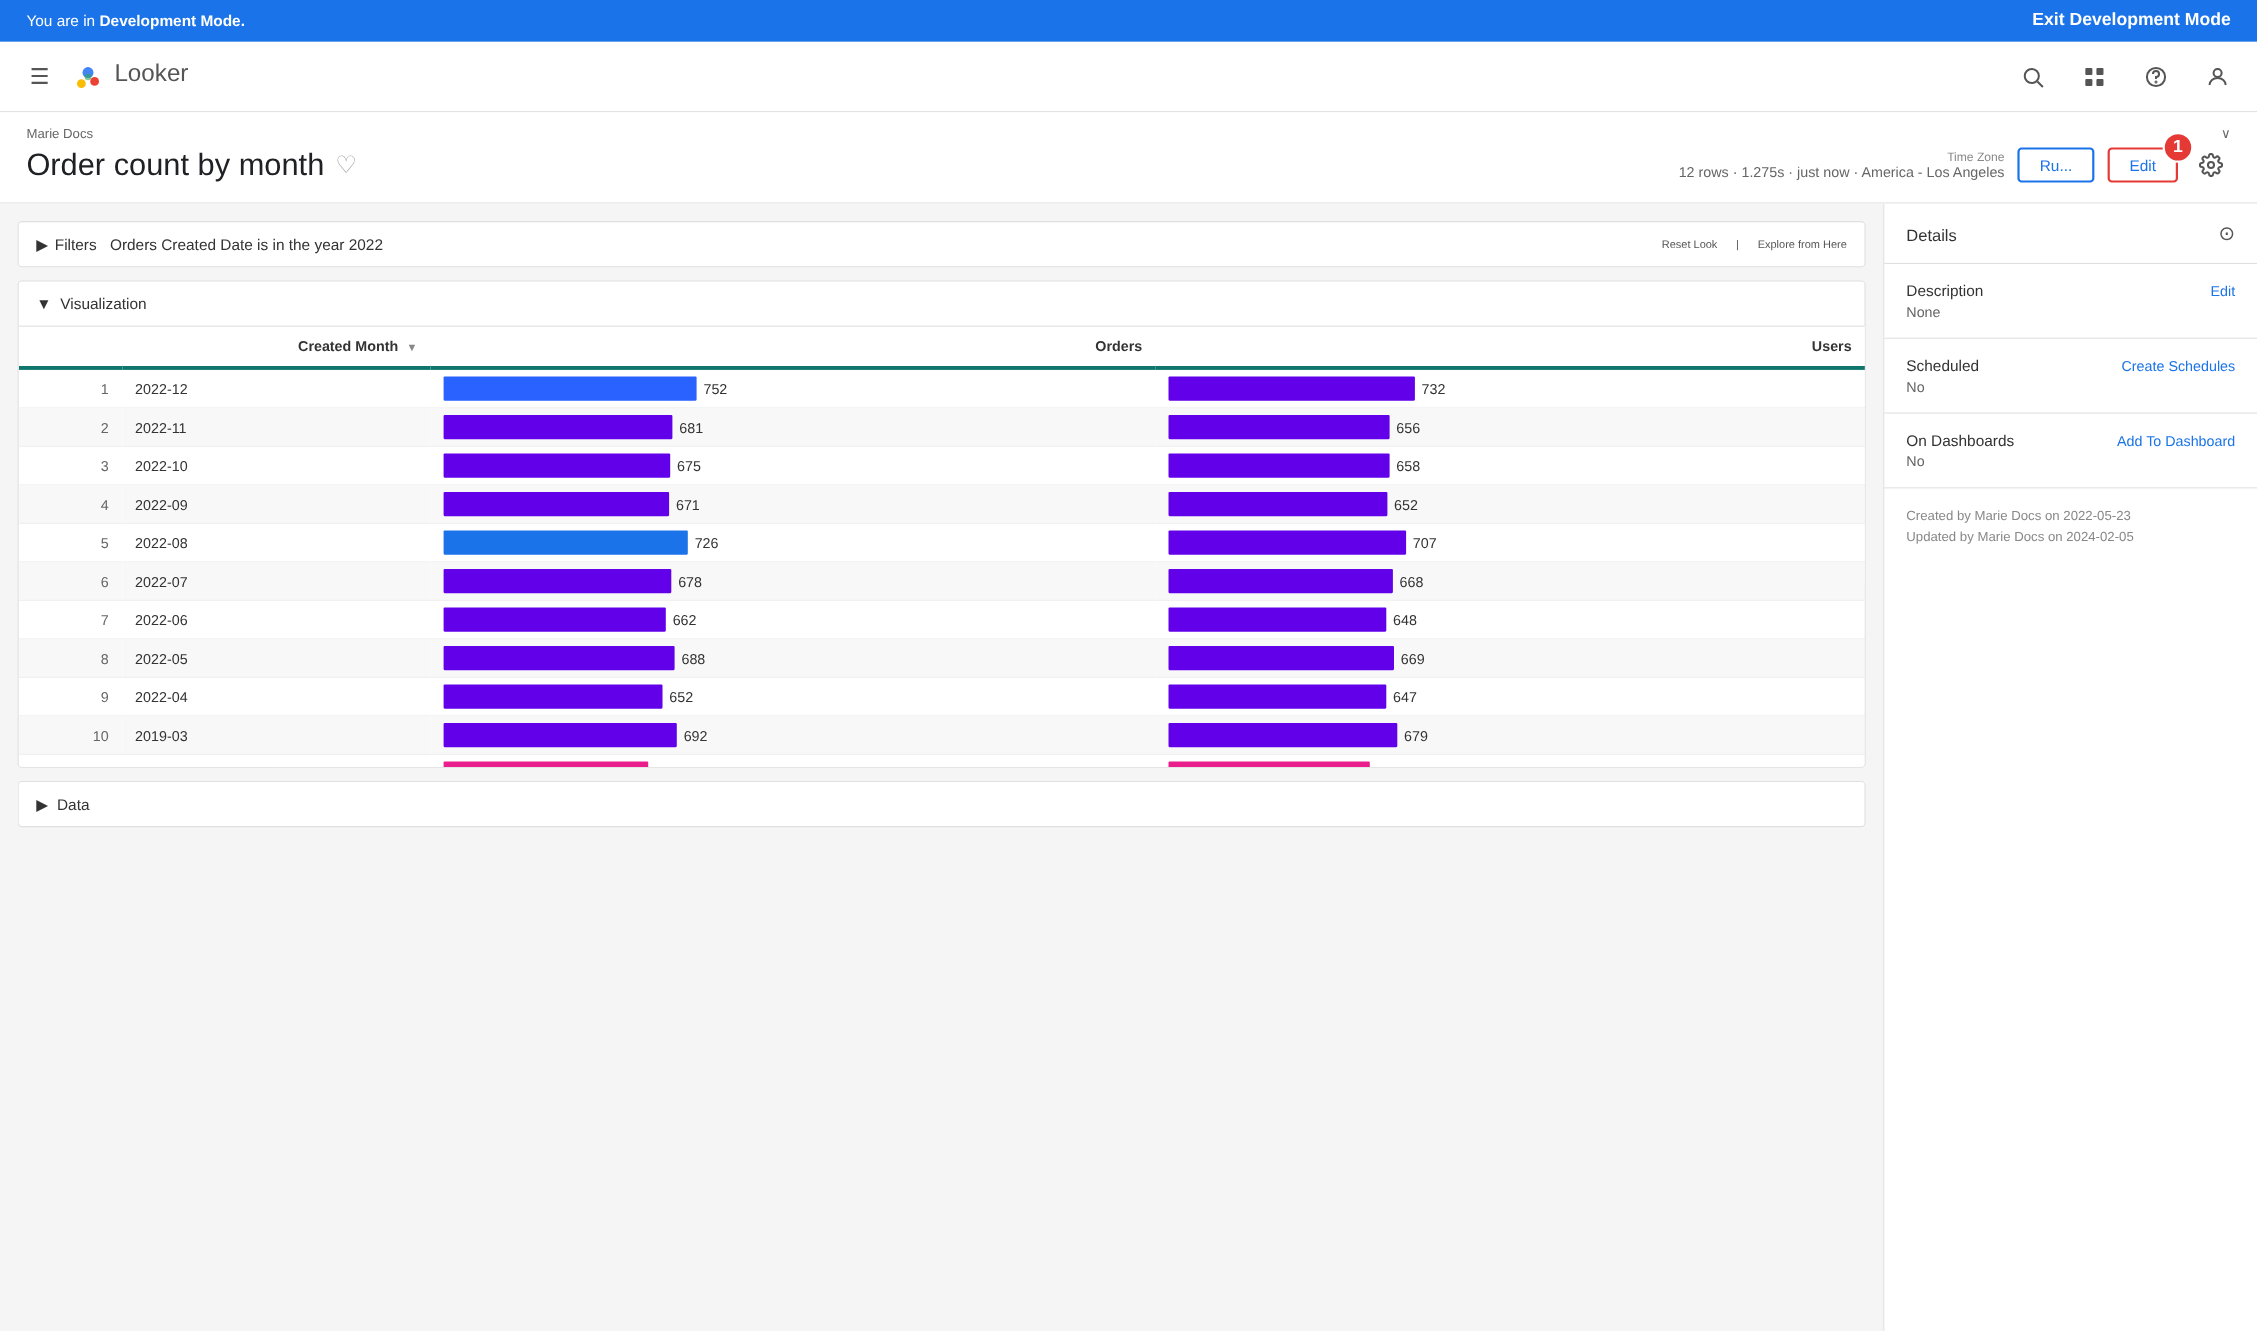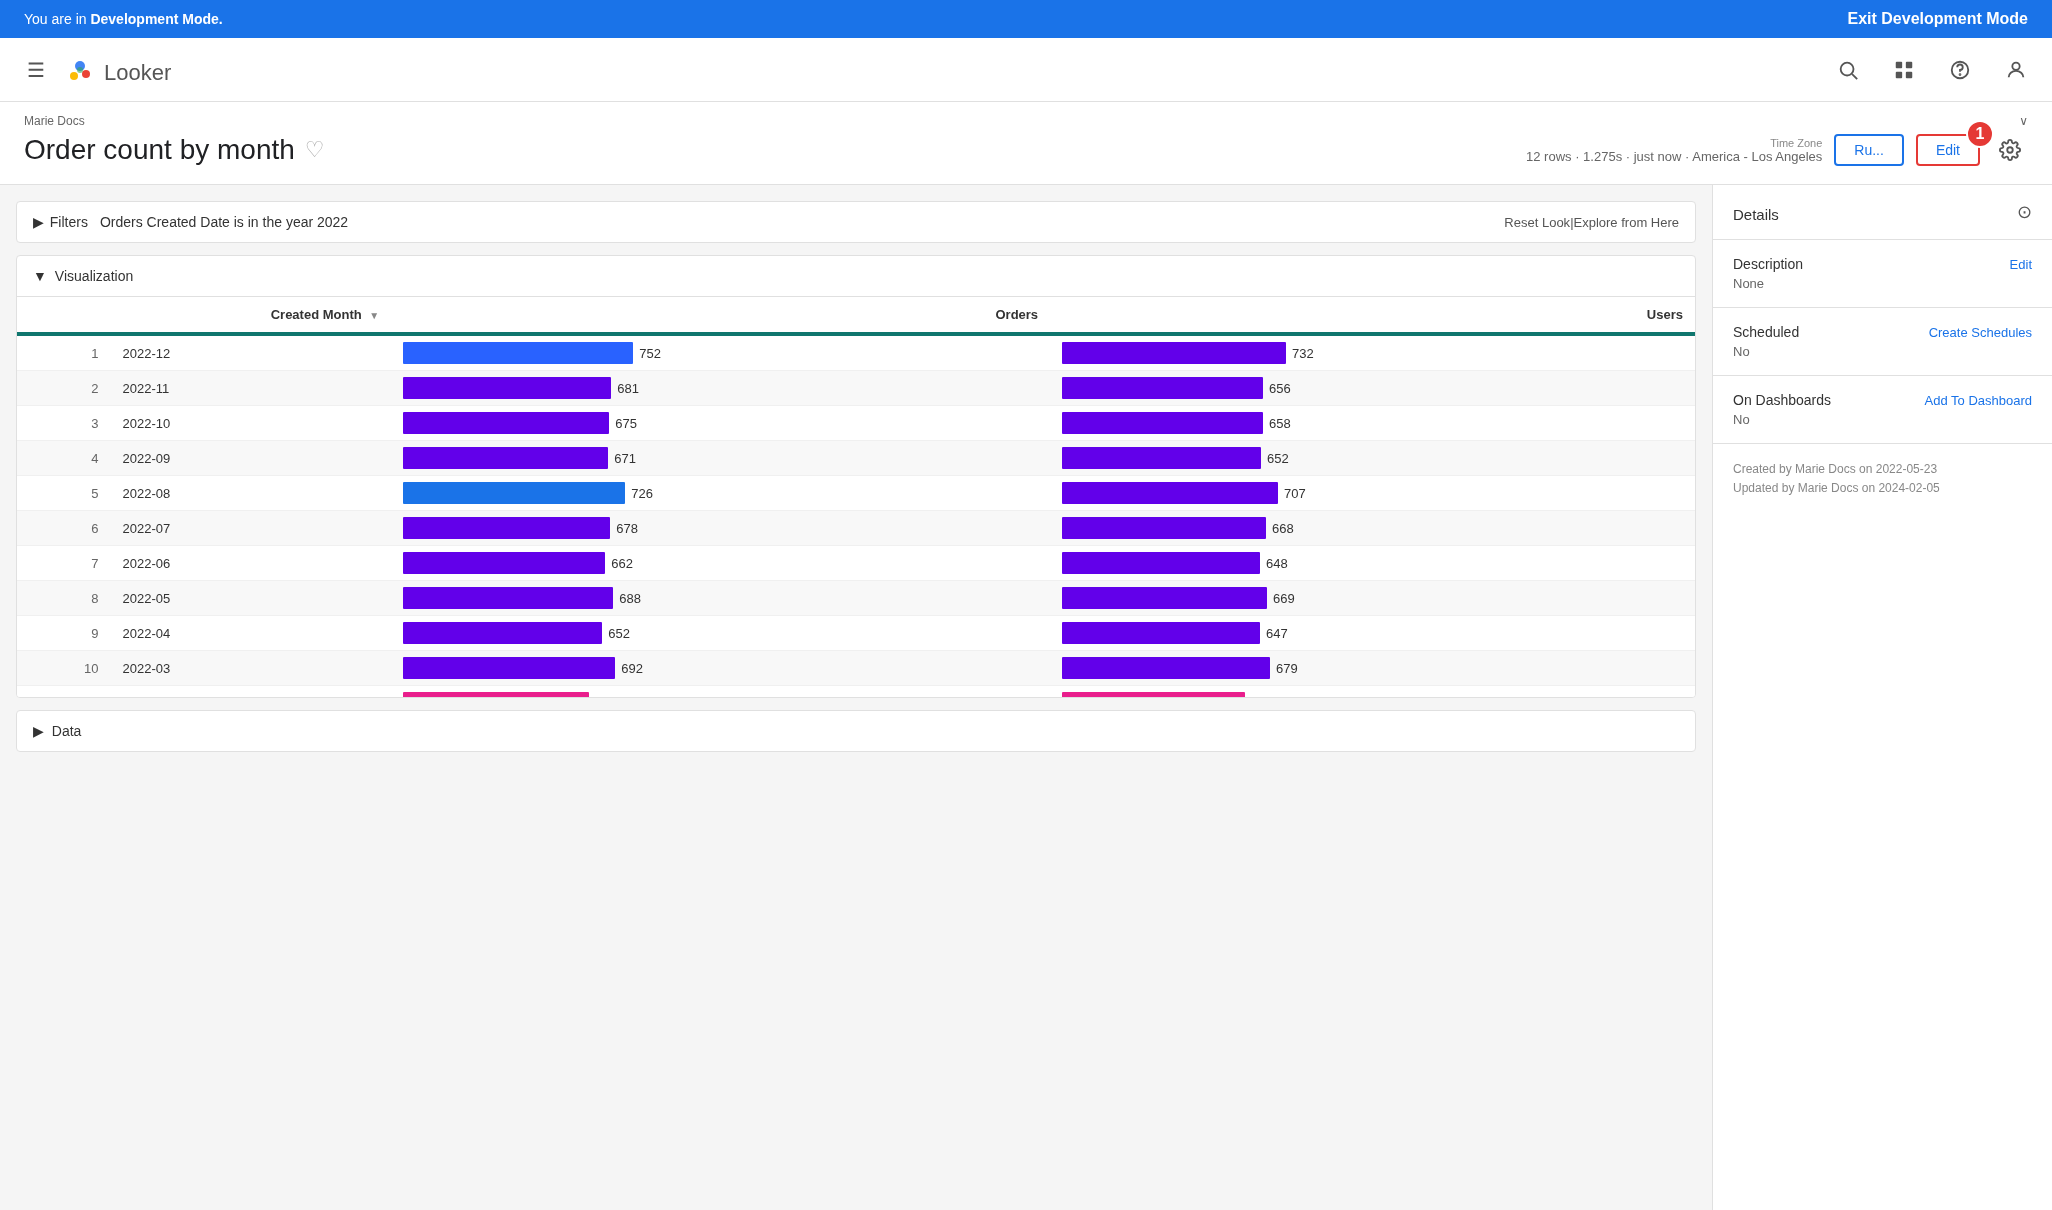--- a/index.html
+++ b/index.html
@@ -31,21 +31,21 @@
       height: 64px;
       border-bottom: 1px solid #e0e0e0;
     }
     .hamburger-btn {
       width: 40px; height: 40px;
       display: flex; align-items: center; justify-content: center;
       cursor: pointer; border-radius: 50%; margin-right: 8px;
     }
     .hamburger-btn span { font-size: 20px; color: #555; }
     .logo-area {
-      display: flex; align-items: flex-end; gap: 8px; flex: 1;
+      display: flex; align-items: flex-start; gap: 8px; flex: 1;
     }
     .logo-icon {
       width: 32px; height: 32px;
     }
     .logo-text { font-size: 22px; color: #555; font-weight: 400; }
     .header-actions {
       display: flex; align-items: center; gap: 16px;
     }
     .header-icon-btn {
       width: 40px; height: 40px;
@@ -131,21 +131,21 @@
       align-items: center;
       justify-content: space-between;
     }
     .filters-left {
       display: flex; align-items: center; gap: 12px;
     }
     .filters-toggle {
       display: flex; align-items: center; gap: 6px; cursor: pointer; font-weight: 500;
     }
     .filters-right {
-      display: flex; align-items: flex-end; gap: 0; color: #555; font-size: 13px;
+      display: flex; align-items: flex-end; gap: 17px; color: #555; font-size: 10px;
     }
     .filters-right a { color: #555; text-decoration: none; cursor: pointer; }
 
     
     .viz-section {
       background: white;
       border: 1px solid #e0e0e0;
       border-radius: 4px;
       overflow: hidden;
     }
@@ -505,21 +505,21 @@
     </td>
     <td class="bar-cell">
       <div class="bar-wrapper">
         <div class="bar" style="width:198px; background:#6200ea;"></div>
         <span class="bar-value">647</span>
       </div>
     </td>
   </tr>
               <tr>
     <td class="row-num">10</td>
-    <td class="date-cell">2022-03</td>
+    <td class="date-cell">2019-03</td>
     <td class="bar-cell">
       <div class="bar-wrapper">
         <div class="bar" style="width:212px; background:#6200ea;"></div>
         <span class="bar-value">692</span>
       </div>
     </td>
     <td class="bar-cell">
       <div class="bar-wrapper">
         <div class="bar" style="width:208px; background:#6200ea;"></div>
         <span class="bar-value">679</span>

